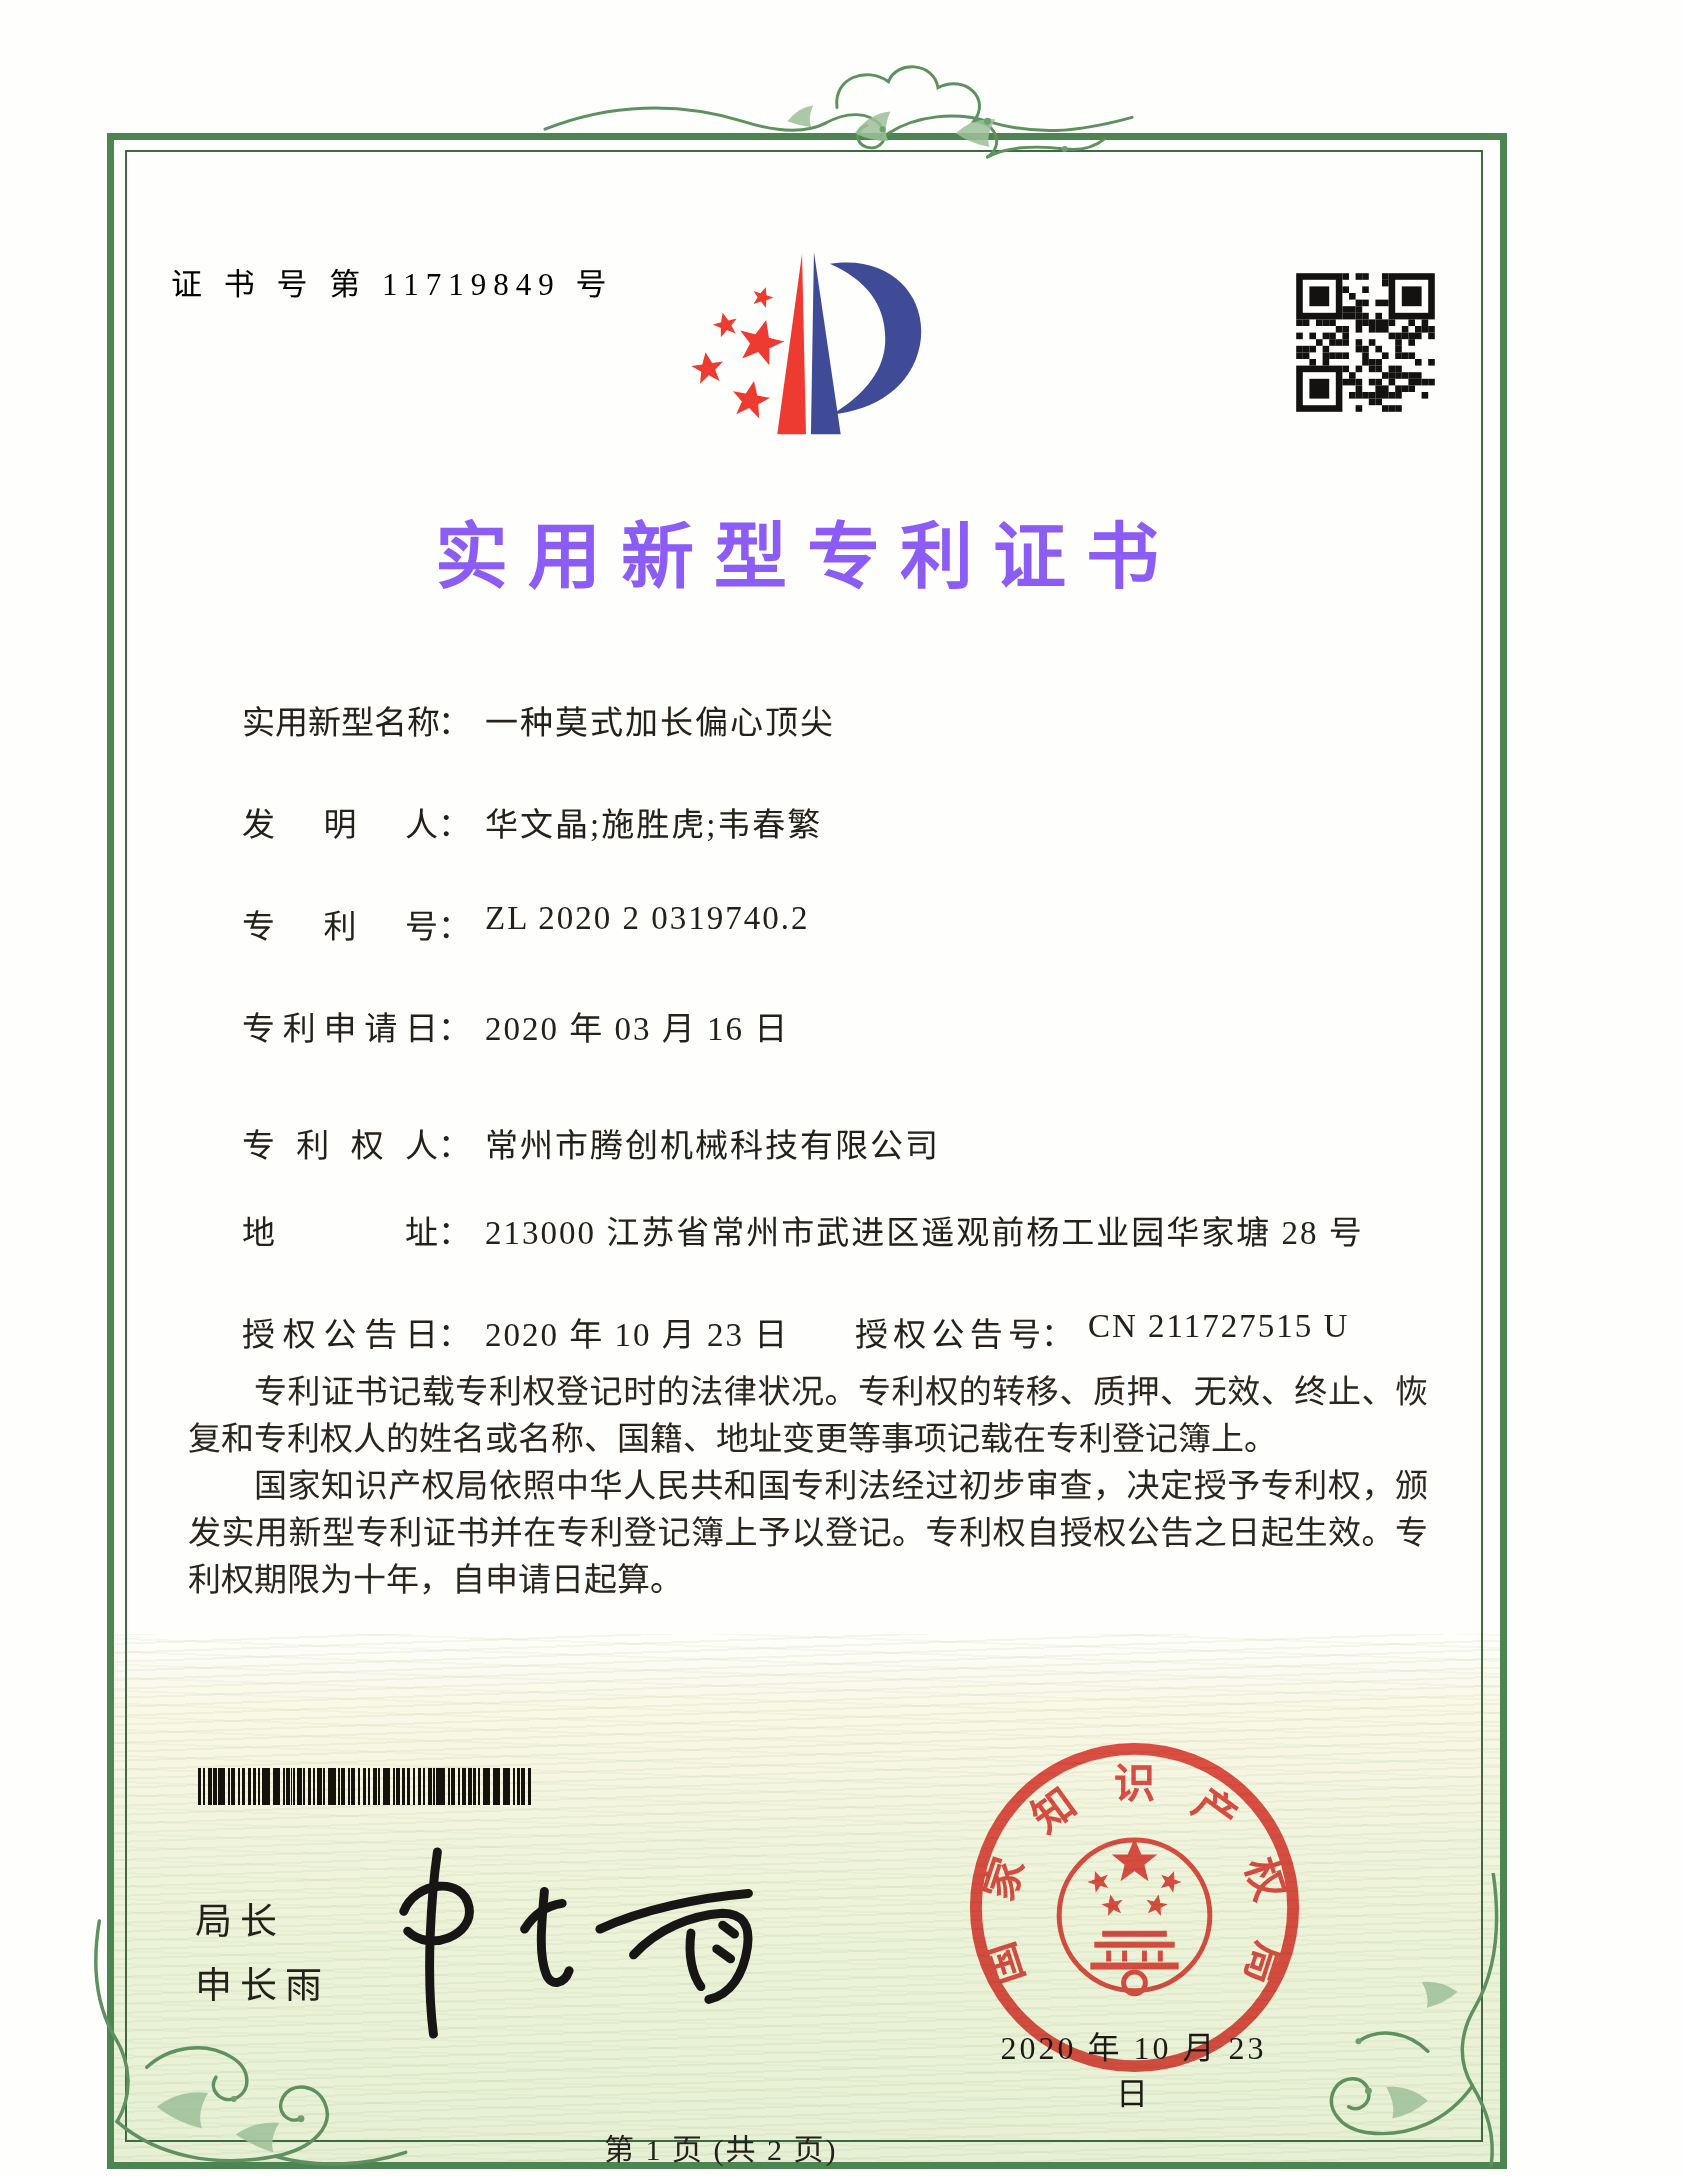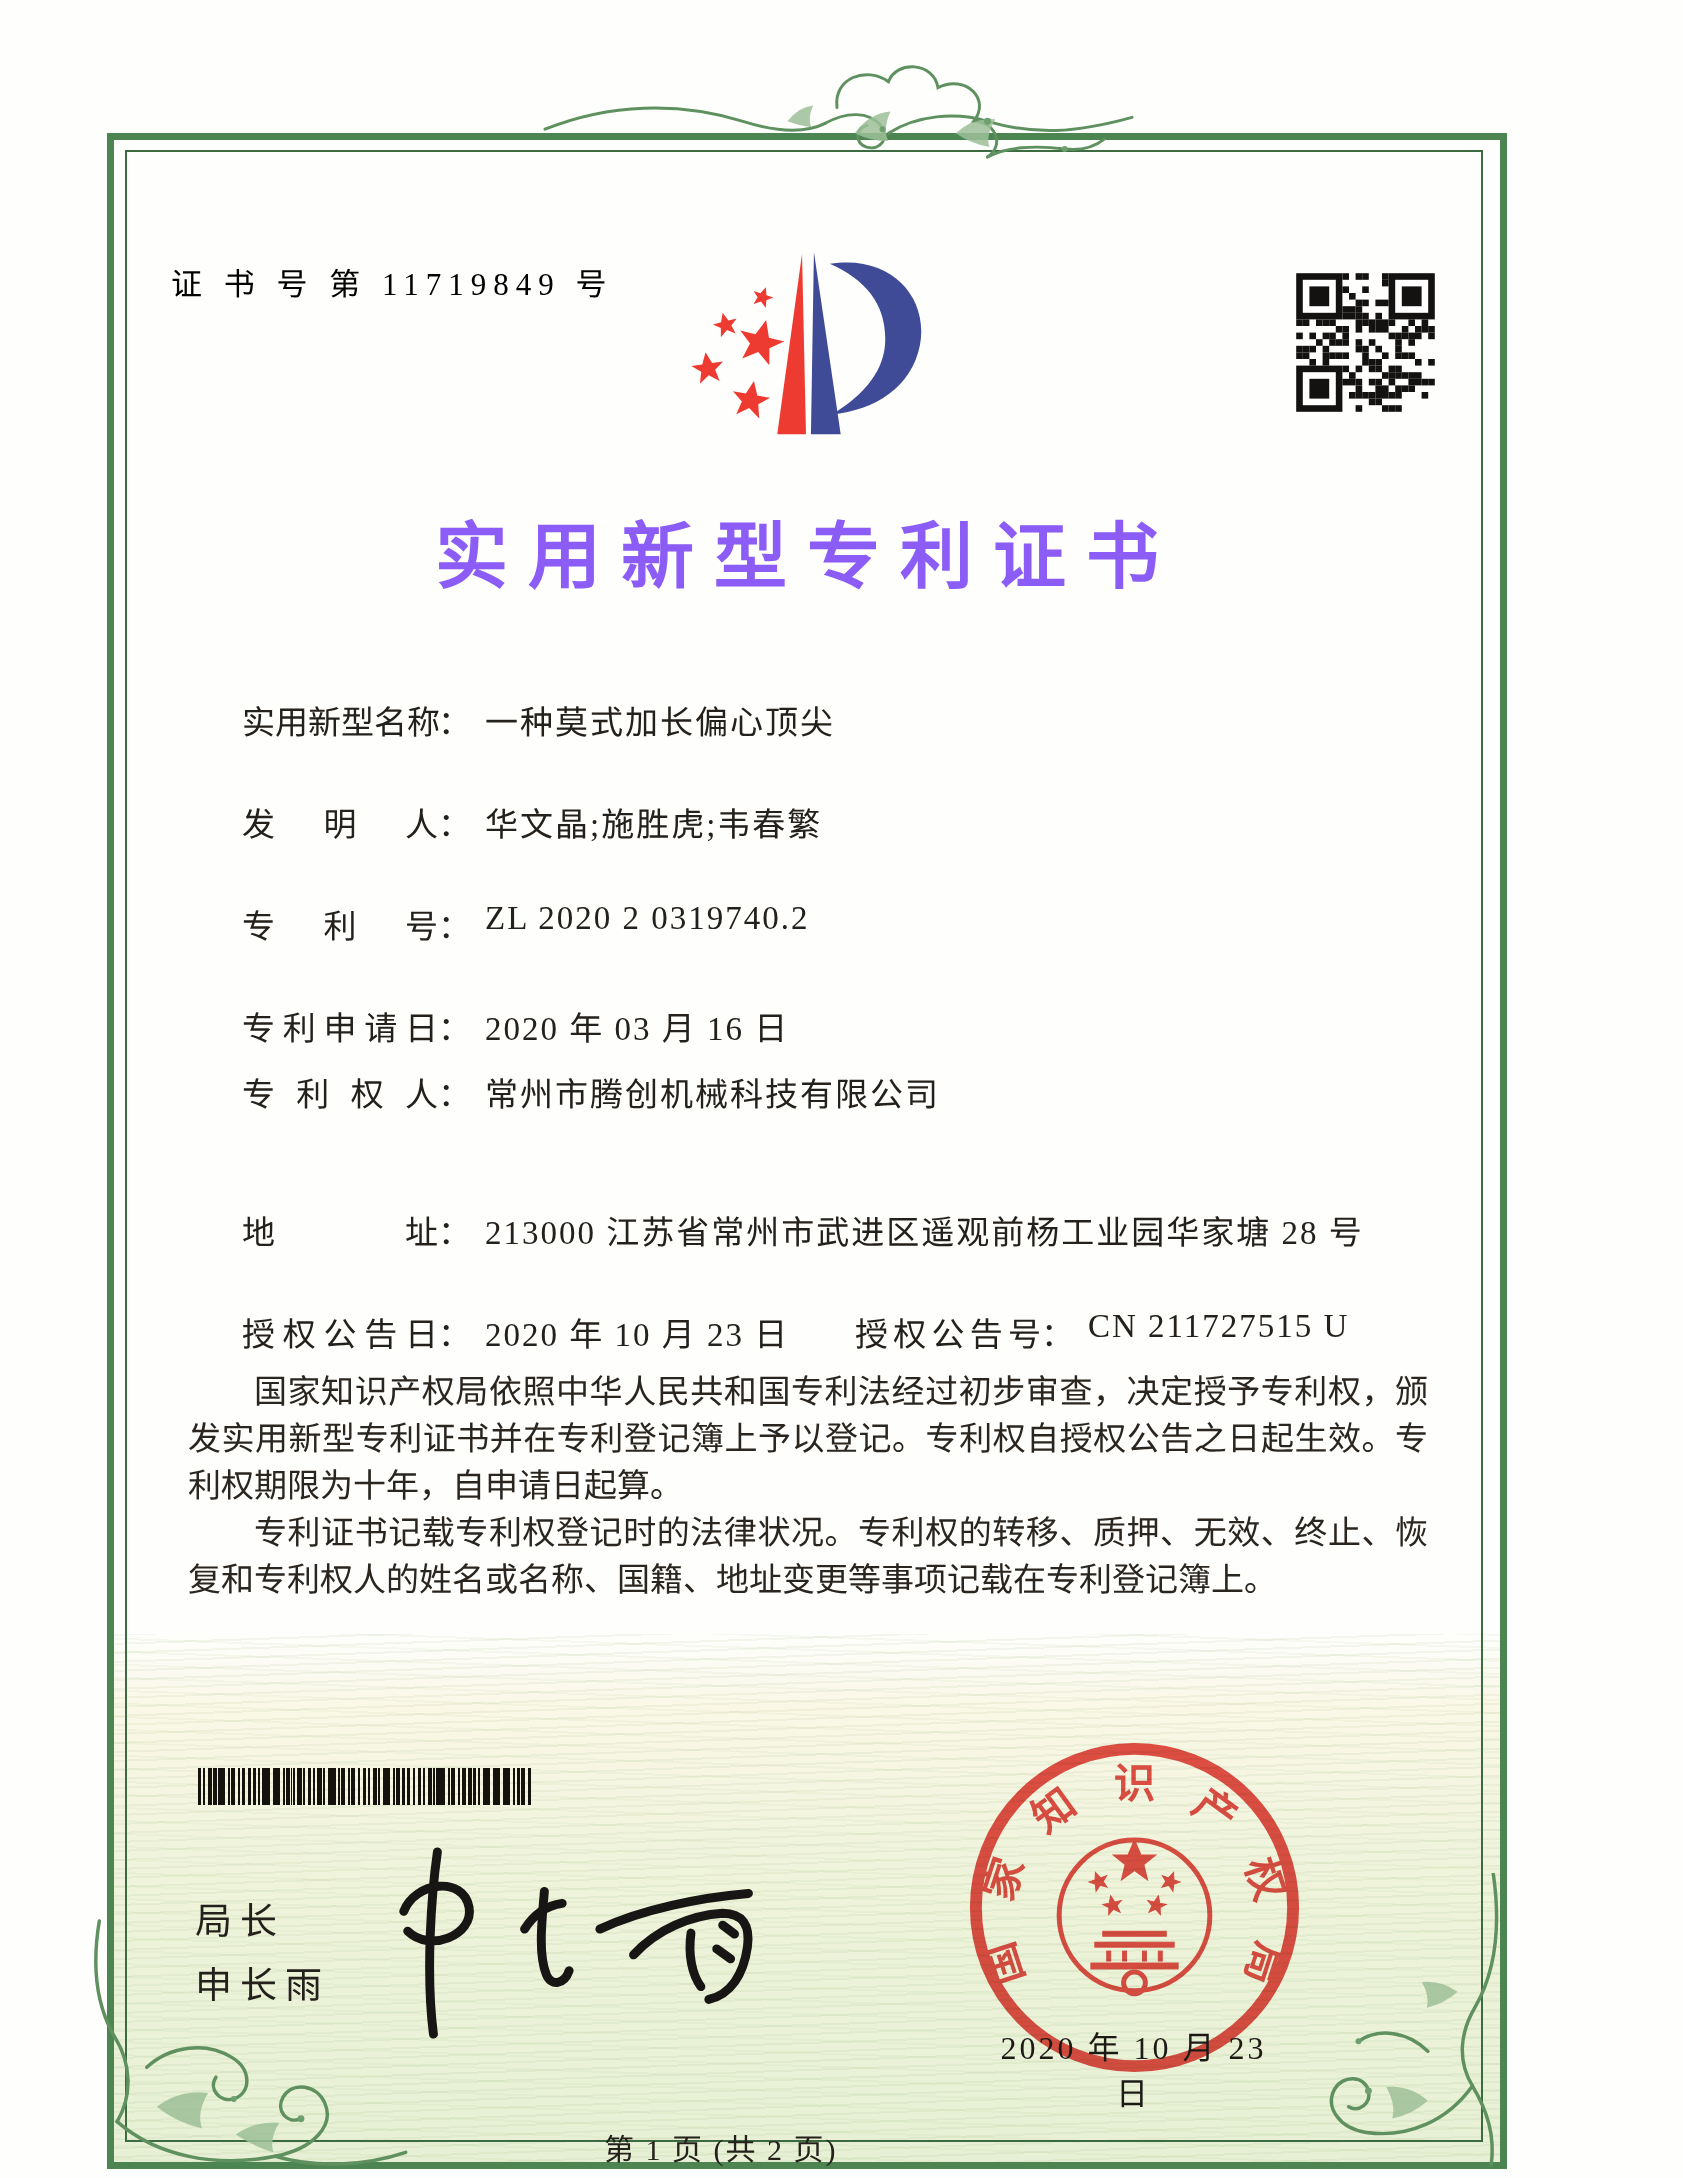--- a/index.html
+++ b/index.html
@@ -320,36 +320,36 @@
 </div>
 <div class="abs row" style="top:798px">
   <span class="lab">发明人</span><span class="colon">：</span><span class="val">华文晶;施胜虎;韦春繁</span>
 </div>
 <div class="abs row" style="top:900px">
   <span class="lab">专利号</span><span class="colon">：</span><span class="val">ZL 2020 2 0319740.2</span>
 </div>
 <div class="abs row" style="top:1002px">
   <span class="lab">专利申请日</span><span class="colon">：</span><span class="val">2020 年 03 月 16 日</span>
 </div>
-<div class="abs row" style="top:1068px">
+<div class="abs row" style="top:1119px">
   <span class="lab">专利权人</span><span class="colon">：</span><span class="val">常州市腾创机械科技有限公司</span>
 </div>
 <div class="abs row" style="top:1206px">
   <span class="lab">地址</span><span class="colon">：</span><span class="val">213000 江苏省常州市武进区遥观前杨工业园华家塘 28 号</span>
 </div>
 <div class="abs row" style="top:1308px">
   <span class="lab">授权公告日</span><span class="colon">：</span><span class="val">2020 年 10 月 23 日</span>
 </div>
 <div class="abs row row2" style="top:1308px">
   <span class="lab" style="width:186px">授权公告号</span><span class="colon">：</span><span class="val">CN 211727515 U</span>
 </div>
 
 <div class="abs body-text">
+  <p>专利证书记载专利权登记时的法律状况。专利权的转移、质押、无效、终止、恢复和专利权人的姓名或名称、国籍、地址变更等事项记载在专利登记簿上。</p>
   <p>国家知识产权局依照中华人民共和国专利法经过初步审查，决定授予专利权，颁发实用新型专利证书并在专利登记簿上予以登记。专利权自授权公告之日起生效。专利权期限为十年，自申请日起算。</p>
-  <p>专利证书记载专利权登记时的法律状况。专利权的转移、质押、无效、终止、恢复和专利权人的姓名或名称、国籍、地址变更等事项记载在专利登记簿上。</p>
 </div>
 
 <div class="abs barcode"></div>
 
 <div class="abs officer-title">局长</div>
 <div class="abs officer-name">申长雨</div>
 
 <svg class="abs signature" viewBox="0 0 424 218">
   <g stroke="#181614" fill="none" stroke-width="9" stroke-linecap="round" stroke-linejoin="round">
     <path d="M64,18 C58,60 52,140 60,202"></path>

